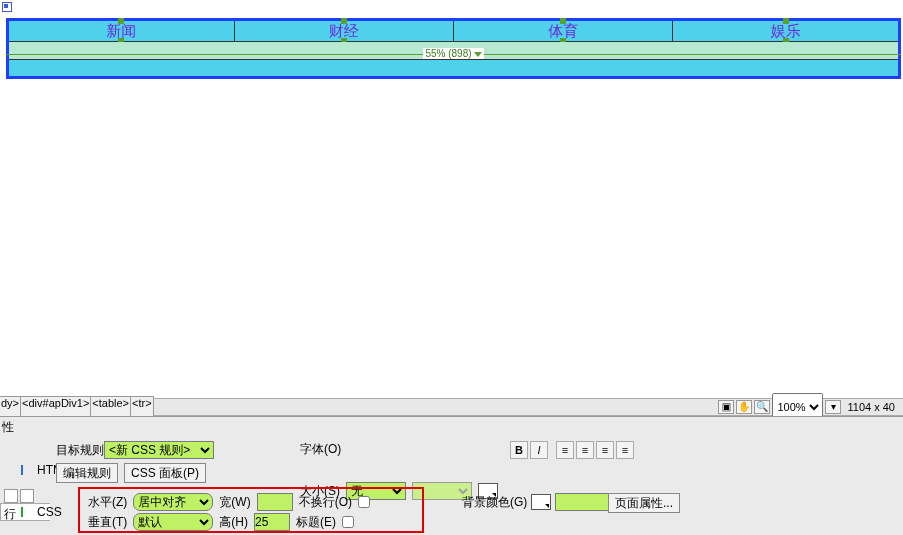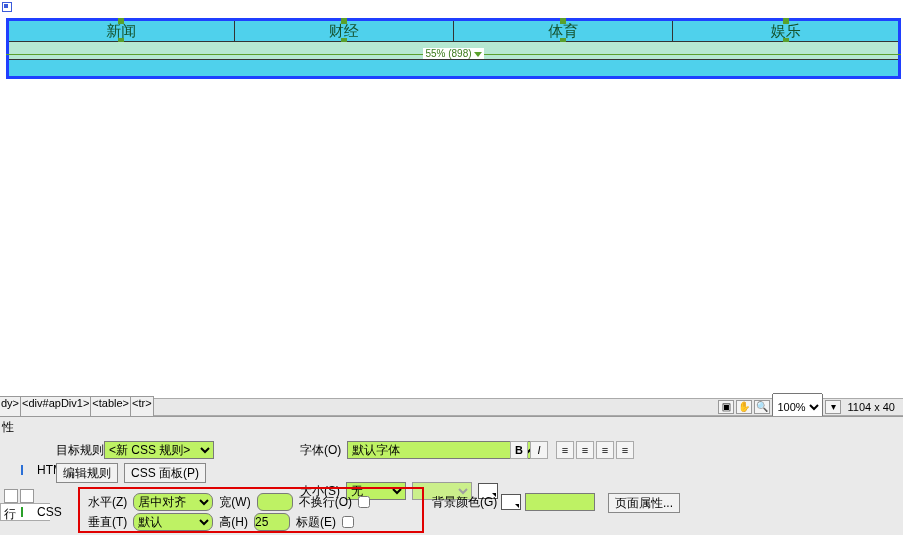--- a/index.html
+++ b/index.html
@@ -6,21 +6,21 @@
 body { background: #fff; width: 903px; height: 535px; overflow: hidden; position: relative; }
 
 
 .canvas { position: absolute; left: 0; top: 0; right: 0; height: 395px; background: #fff; }
 
 .sel-icon { position: absolute; left: 2px; top: 2px; width: 10px; height: 10px; border: 1px solid #3b5bdb; }
 .sel-icon::before { content: ""; position: absolute; left: 1px; top: 1px; width: 4px; height: 4px; background: #3b5bdb; }
 
 .table-wrap { position: absolute; left: 6px; top: 18px; right: 2px; }
 table.nav { width: 100%; border-collapse: collapse; border: 3px solid #1f3fff; background: #6ad7f0; }
-table.nav td { border: 1px solid #333; text-align: center; height: 22px; font-size: 15px; color: #14532d; background: #4fd1ec; position: relative; }
+table.nav td { border: 1px solid #333; text-align: center; height: 22px; font-size: 15px; color: #6d28d9; background: #4fd1ec; position: relative; }
 table.nav tr.r2 td { height: 18px; background: #b6e8d2; border-top: 1px dashed #3a9; border-bottom: 1px dashed #3a9; }
 table.nav tr.r3 td { height: 18px; background: #4fd1ec; }
 
 .handle { position: absolute; width: 6px; height: 6px; background: #5aa02c; }
 .h-top { top: -3px; left: 50%; margin-left: -3px; }
 .h-bot { bottom: -3px; left: 50%; margin-left: -3px; }
 
 .widthbar { position: absolute; left: 6px; right: 2px; top: 54px; height: 14px; border-top: 1px solid #5aa02c; text-align: center; font-size: 10px; color: #3b7a1c; }
 .widthbar .lbl { display: inline-block; background: #fff; padding: 0 2px; position: relative; top: -7px; }
 .widthbar .tri { display: inline-block; width: 0; height: 0; border-left: 4px solid transparent; border-right: 4px solid transparent; border-top: 5px solid #5aa02c; margin-left: 2px; vertical-align: middle; }
@@ -58,24 +58,24 @@
 .fmt { position: absolute; left: 510px; top: 24px; display: flex; align-items: center; gap: 2px; }
 .fmt .fb { width: 18px; height: 18px; border: 1px solid #aaa; background: #f4f4f4; font-size: 11px; text-align: center; line-height: 16px; cursor: pointer; }
 .fmt .sep { width: 4px; }
 
 
 .hlzone { position: absolute; left: 78px; top: 70px; width: 346px; height: 46px; border: 2px solid #e00000; }
 
 .row3 { position: absolute; left: 88px; top: 76px; display: flex; align-items: center; gap: 6px; }
 .row4 { position: absolute; left: 88px; top: 96px; display: flex; align-items: center; gap: 6px; }
 .narrow { width: 80px !important; border-radius: 7px; }
-.tiny { width: 36px !important; border-radius: 6px; }
+.tiny { width: 36px !important; }
 .cb { width: 12px; height: 12px; }
 
-.row3b { position: absolute; left: 432px; top: 76px; display: flex; align-items: center; gap: 4px; }
+.row3b { position: absolute; left: 462px; top: 76px; display: flex; align-items: center; gap: 4px; }
 .swatch { width: 20px; height: 16px; border: 1px solid #555; background: #fff; cursor: pointer; position: relative; }
 .swatch::after { content: ""; position: absolute; right: 1px; bottom: 1px; width: 0; height: 0; border-left: 4px solid transparent; border-top: 4px solid #000; }
 
 .pgbtn { position: absolute; left: 608px; top: 76px; }
 
 .leftstrip { position: absolute; left: 0; top: 70px; width: 50px; }
 .lsrow { display: flex; align-items: center; gap: 2px; height: 18px; padding-left: 4px; }
 .lsico { width: 14px; height: 14px; border: 1px solid #999; background: #fff; display: inline-block; }
 </style>
 </head>
@@ -142,21 +142,20 @@
     <label class="l">目标规则</label>
     <select class="inp"><option>&lt;新 CSS 规则&gt;</option></select>
   </div>
   <div class="row2">
     <button class="btn">编辑规则</button>
     <button class="btn">CSS 面板(P)</button>
   </div>
 
   <div class="row1b">
     <label class="l">字体(O)</label>
-    <select class="inp" style="width:190px"><option>默认字体</option></select>
   </div>
   <div class="row2b">
     <label class="l">大小(S)</label>
     <select class="inp" style="width:60px"><option>无</option></select>
     <select class="inp" style="width:60px" disabled=""><option></option></select>
     <span class="swatch"></span>
   </div>
 
   <div class="fmt">
     <span class="fb" style="font-weight:bold">B</span>

